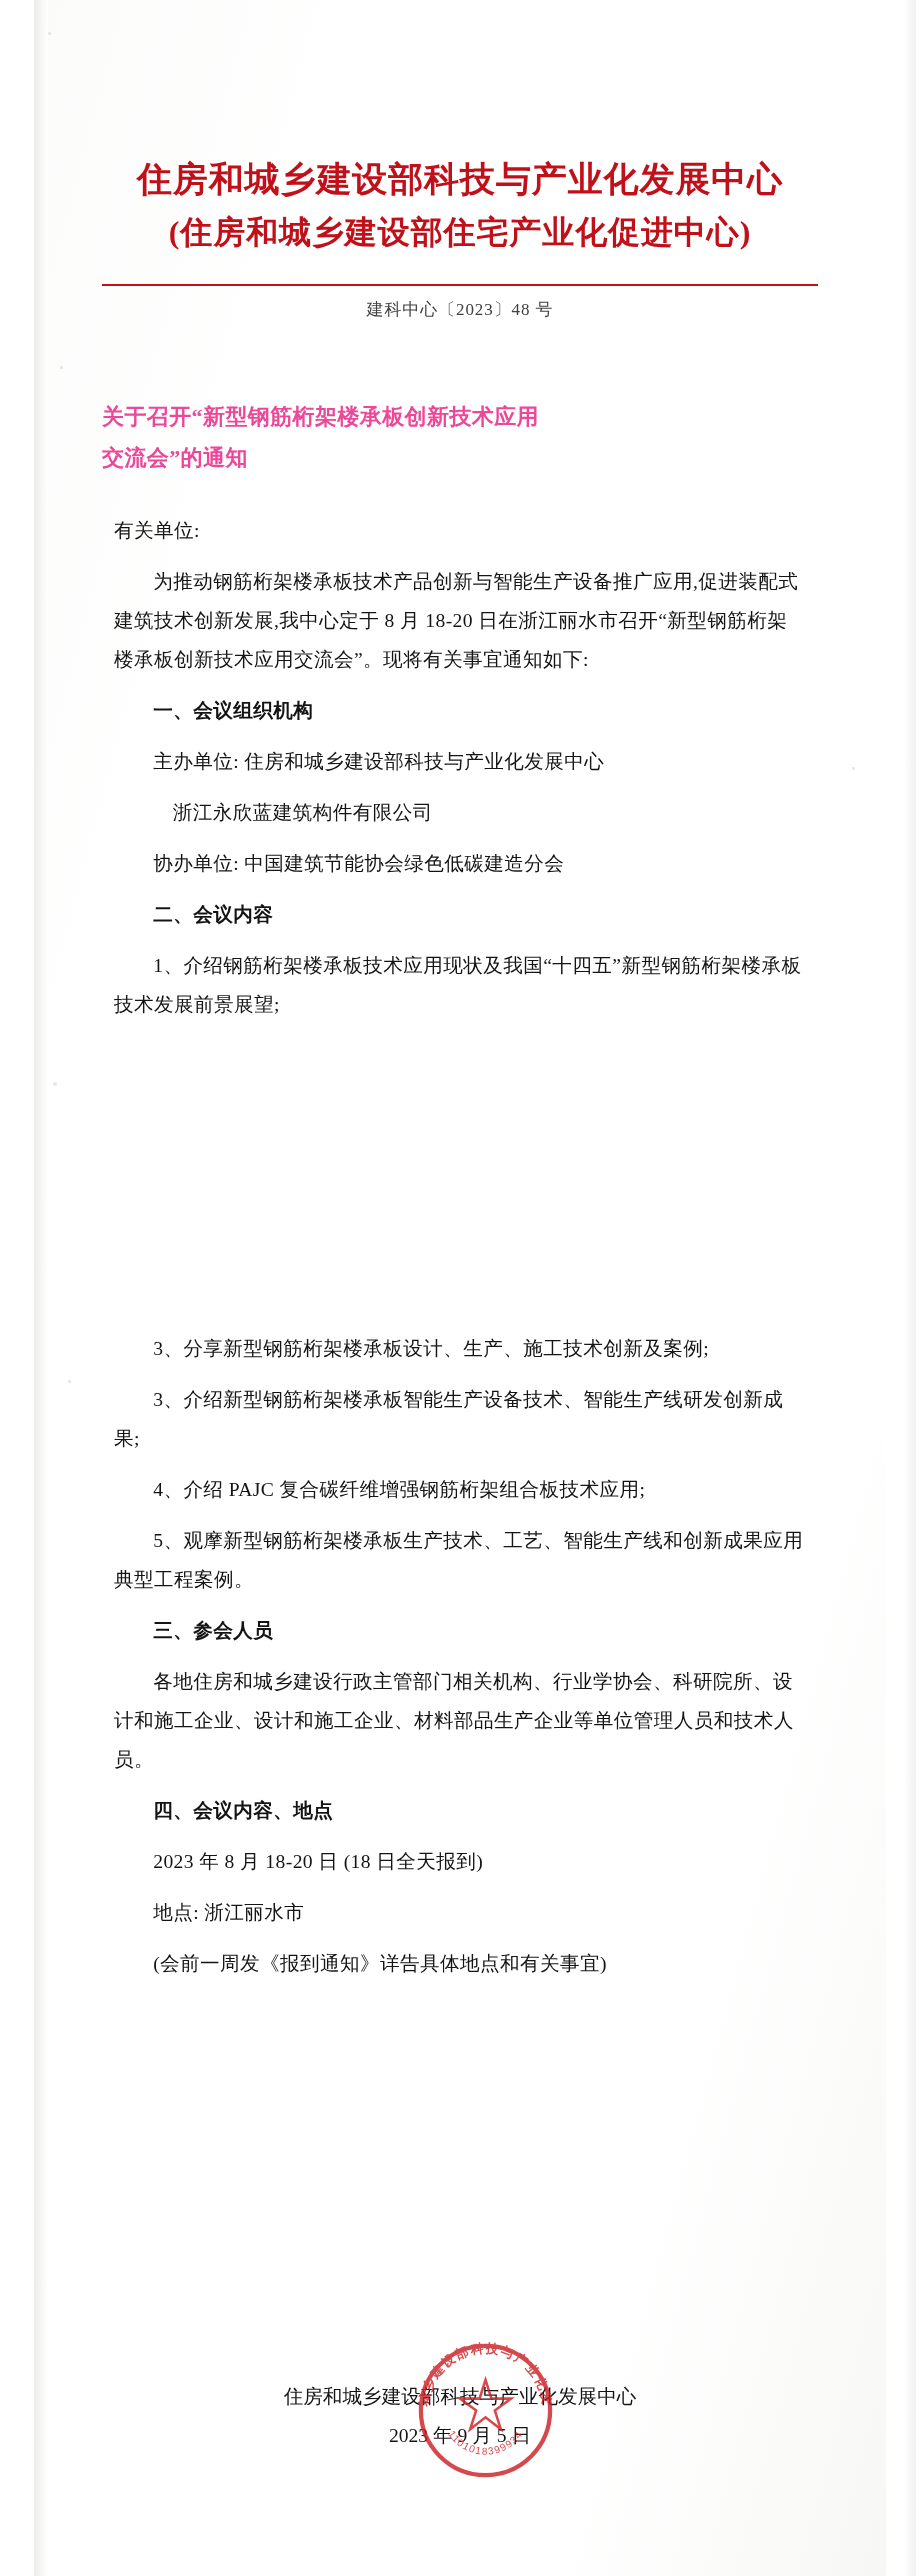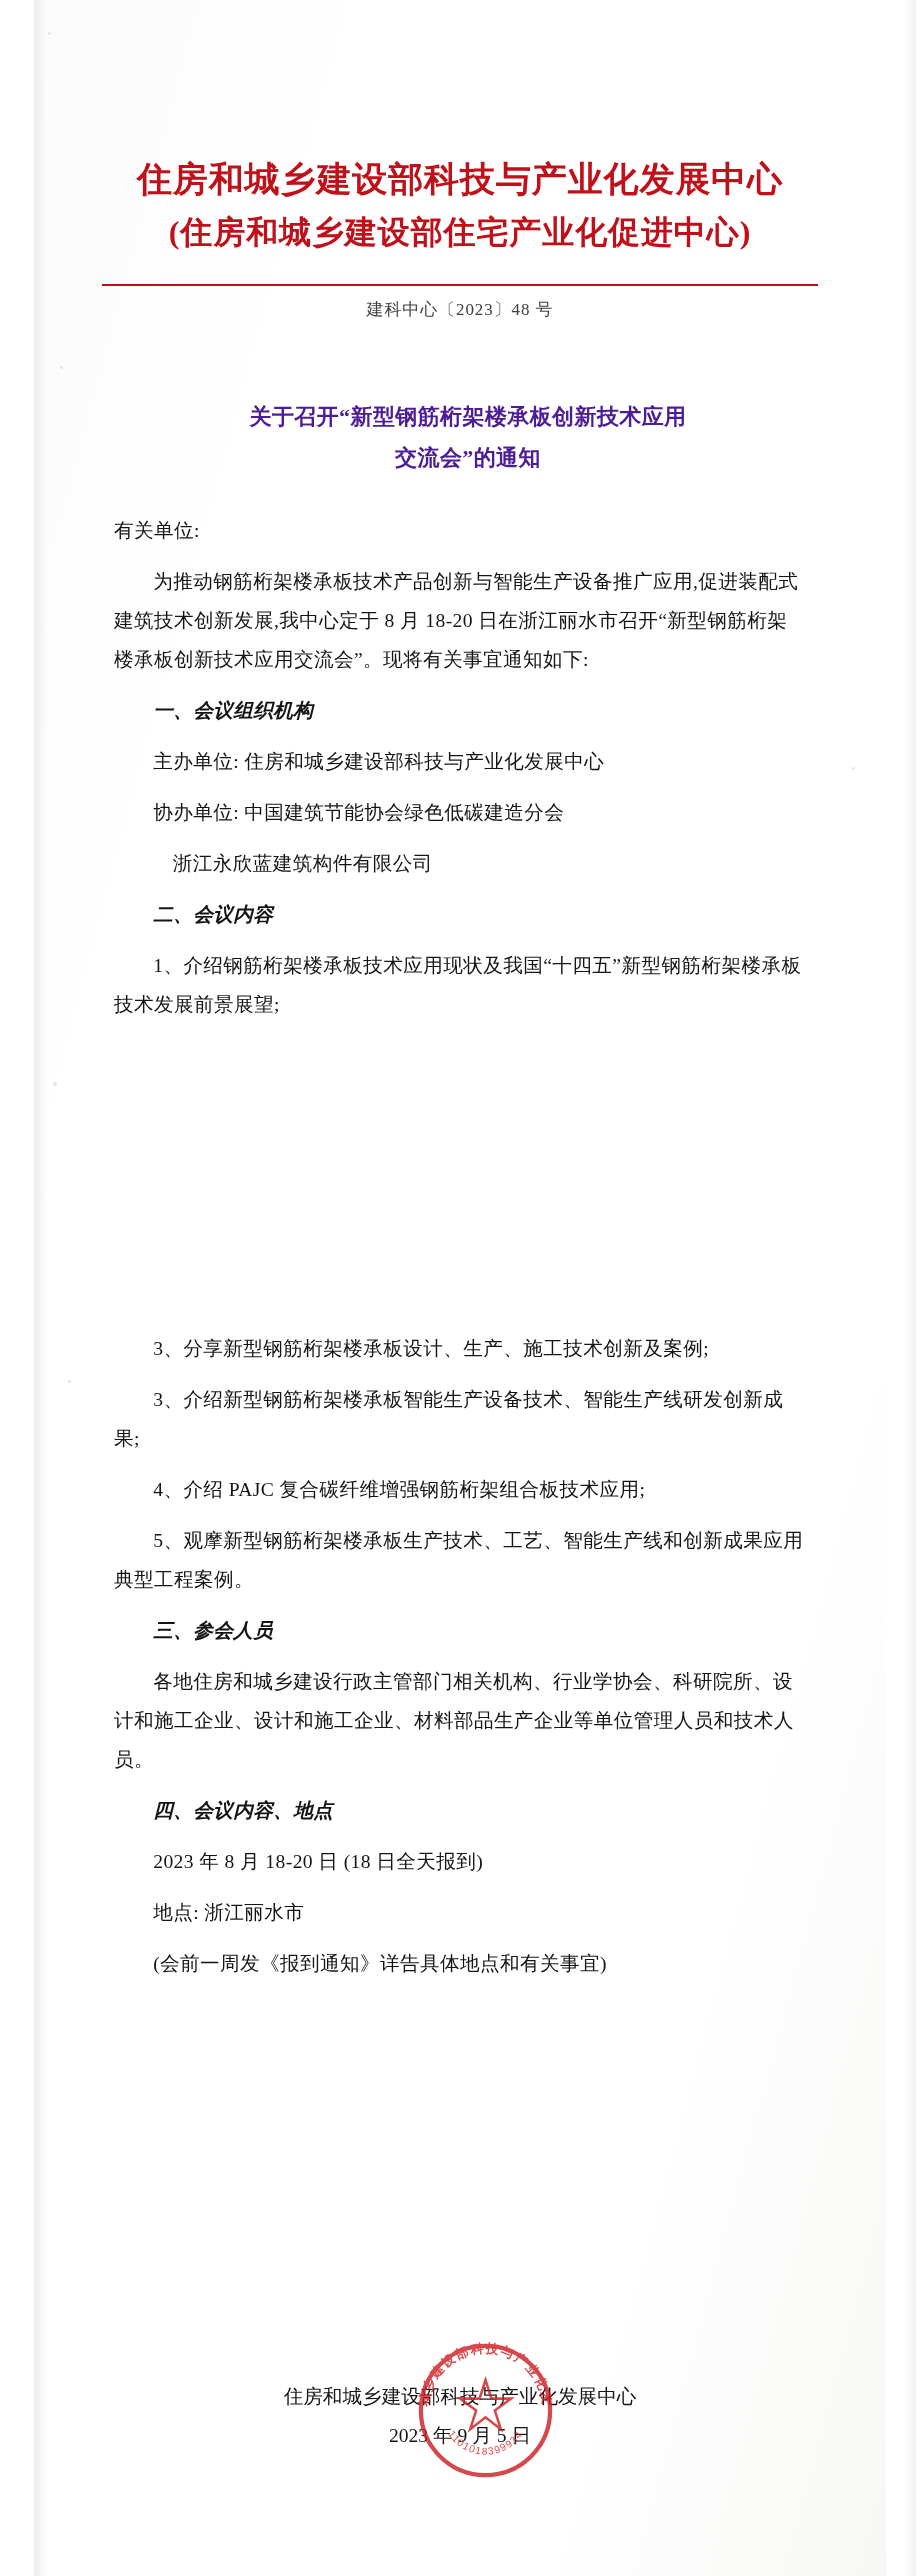--- a/index.html
+++ b/index.html
@@ -95,25 +95,24 @@
     left: 0px;
     top: 284px;
     width: 716px;
     height: 1.7px;
     background: #c0111b;
   }
 
   
   .doc-title {
     position: absolute;
-    left: 8px;
+    left: 0;
     top: 396px;
     width: 716px;
-    text-align: center;
-    color: #4c1d95;
+    color: #ec4899;
     font-weight: bold;
     font-size: 22px;
     line-height: 41px;
     letter-spacing: 0.4px;
   }
   .doc-title .t2 {
     display: block;
   }
 
   
@@ -126,21 +125,20 @@
     line-height: 39px;
     color: #141414;
     letter-spacing: 0.4px;
   }
   .p { margin: 12px; }
   .indent { text-indent: 2em; }
   .indent3 { text-indent: 3em; }
   .sect {
     font-weight: bold;
     text-indent: 2em;
-    font-style: italic;
   }
 
   
   .mid-gap { height: 281px; }
 
   
   .signature {
     position: absolute;
     left: 0;
     top: 2377px;
@@ -203,22 +201,22 @@
     </div>
 
     <div class="body-text">
 
       <p class="p">有关单位:</p>
 
       <p class="p indent">为推动钢筋桁架楼承板技术产品创新与智能生产设备推广应用,促进装配式建筑技术创新发展,我中心定于 8 月 18-20 日在浙江丽水市召开“新型钢筋桁架楼承板创新技术应用交流会”。现将有关事宜通知如下:</p>
 
       <p class="p sect">一、会议组织机构</p>
       <p class="p indent">主办单位: 住房和城乡建设部科技与产业化发展中心</p>
+      <p class="p indent3">浙江永欣蓝建筑构件有限公司</p>
       <p class="p indent">协办单位: 中国建筑节能协会绿色低碳建造分会</p>
-      <p class="p indent3">浙江永欣蓝建筑构件有限公司</p>
 
       <p class="p sect">二、会议内容</p>
       <p class="p indent">1、介绍钢筋桁架楼承板技术应用现状及我国“十四五”新型钢筋桁架楼承板技术发展前景展望;</p>
 
       <div class="mid-gap"></div>
 
       <p class="p indent">3、分享新型钢筋桁架楼承板设计、生产、施工技术创新及案例;</p>
       <p class="p indent">3、介绍新型钢筋桁架楼承板智能生产设备技术、智能生产线研发创新成果;</p>
       <p class="p indent">4、介绍 PAJC 复合碳纤维增强钢筋桁架组合板技术应用;</p>
       <p class="p indent">5、观摩新型钢筋桁架楼承板生产技术、工艺、智能生产线和创新成果应用典型工程案例。</p>

